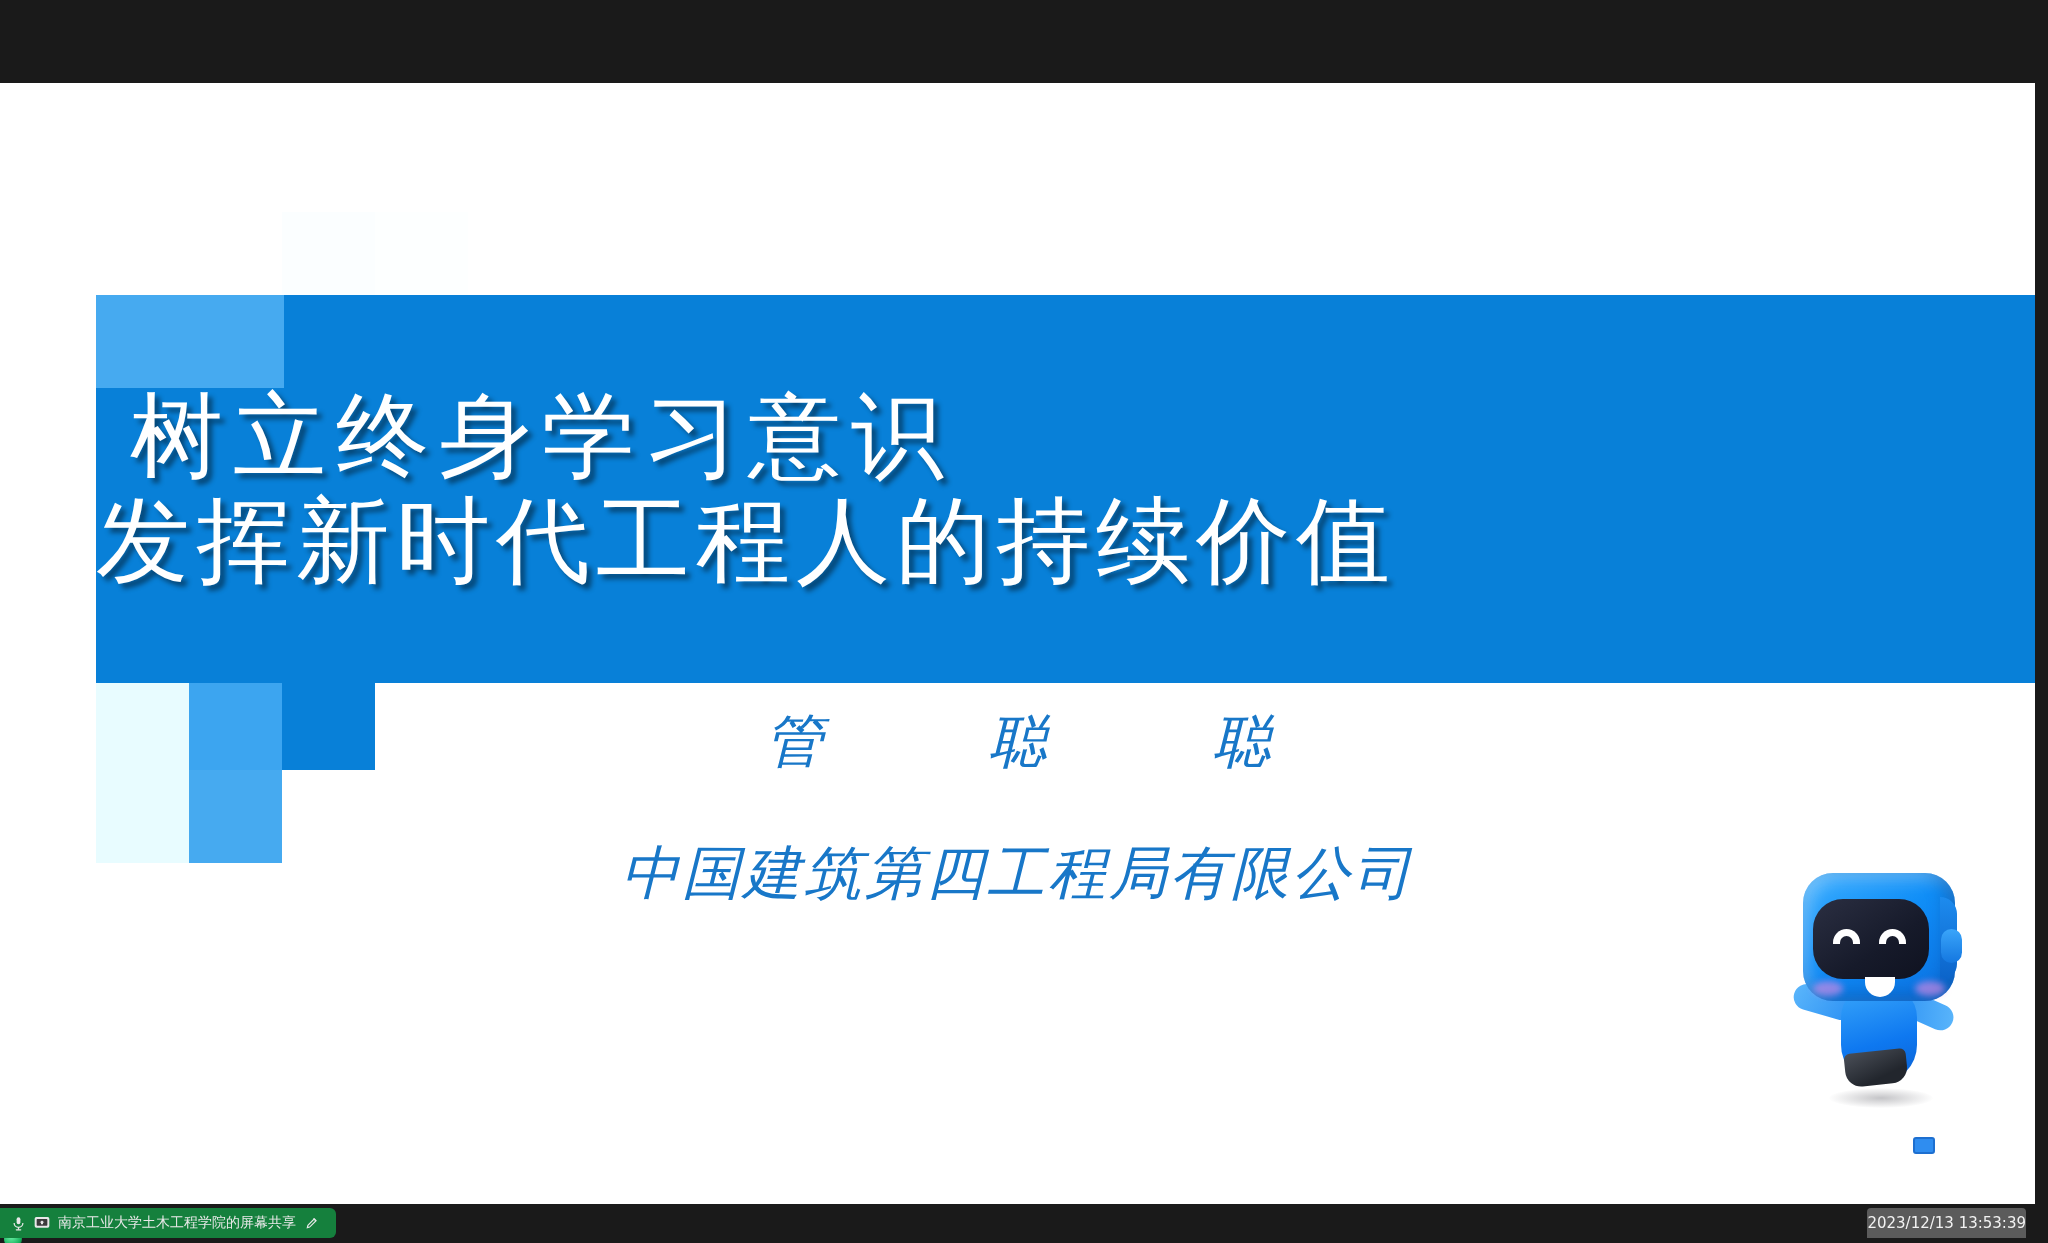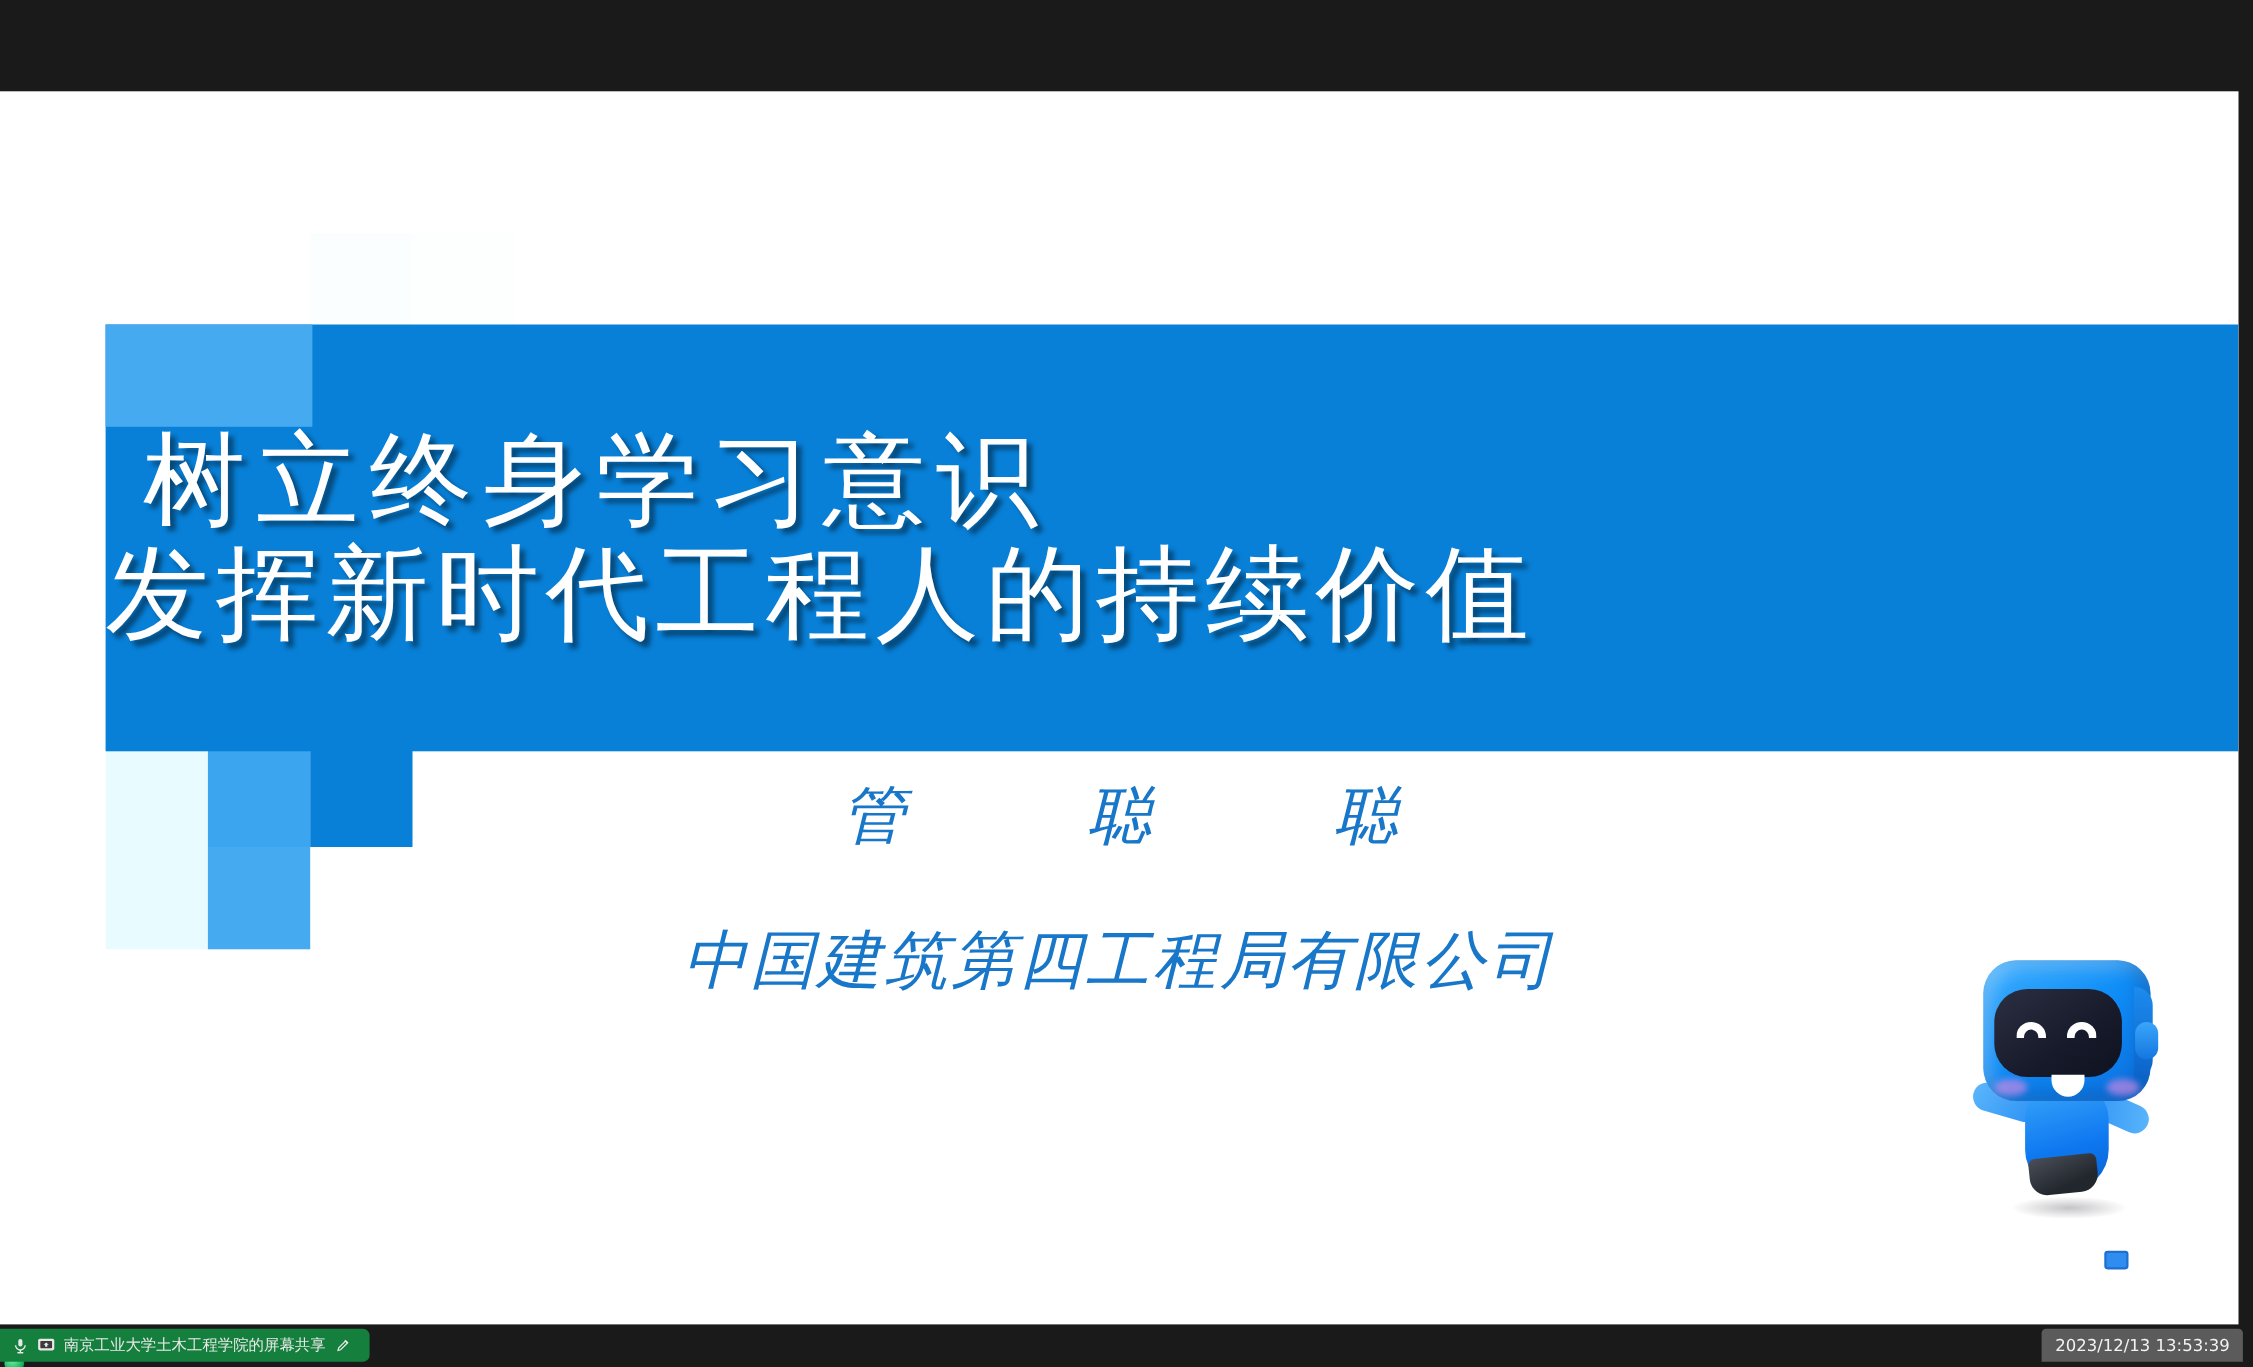--- a/index.html
+++ b/index.html
@@ -220,24 +220,24 @@
   #share-status-label{
     color:#e8e8e8; font-size:14px; white-space:nowrap;
     font-family:"DejaVu Sans","Liberation Sans", sans-serif;
   }
   #recording-dot{
     position:absolute; left:4px; top:26px;
     width:18px; height:18px; border-radius:50%;
     background:radial-gradient(circle at 40% 35%, #6ef2a8 0%, #17b35e 62%, rgba(23,179,94,0) 100%);
   }
   #clock-pill{
-    position:absolute; right:9px; top:4px;
+    position:absolute; right:22px; top:4px;
     height:30px;
     display:flex; align-items:center;
-    padding:0 12px;
+    padding:0 0;
     background:#5b5b5b;
     border-radius:4px 4px 0 0;
   }
   #clock-label{
     color:#f2f2f2; font-size:15px; white-space:nowrap;
     font-family:"DejaVu Sans","Liberation Sans", sans-serif;
   }
 </style>
 </head>
 <body>

